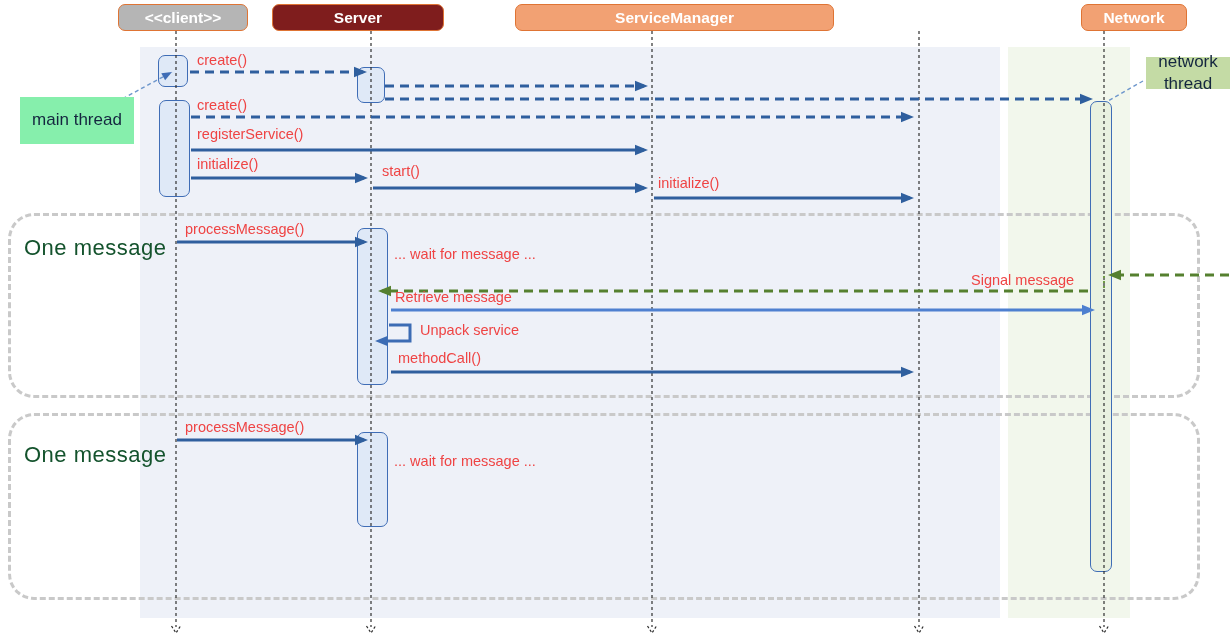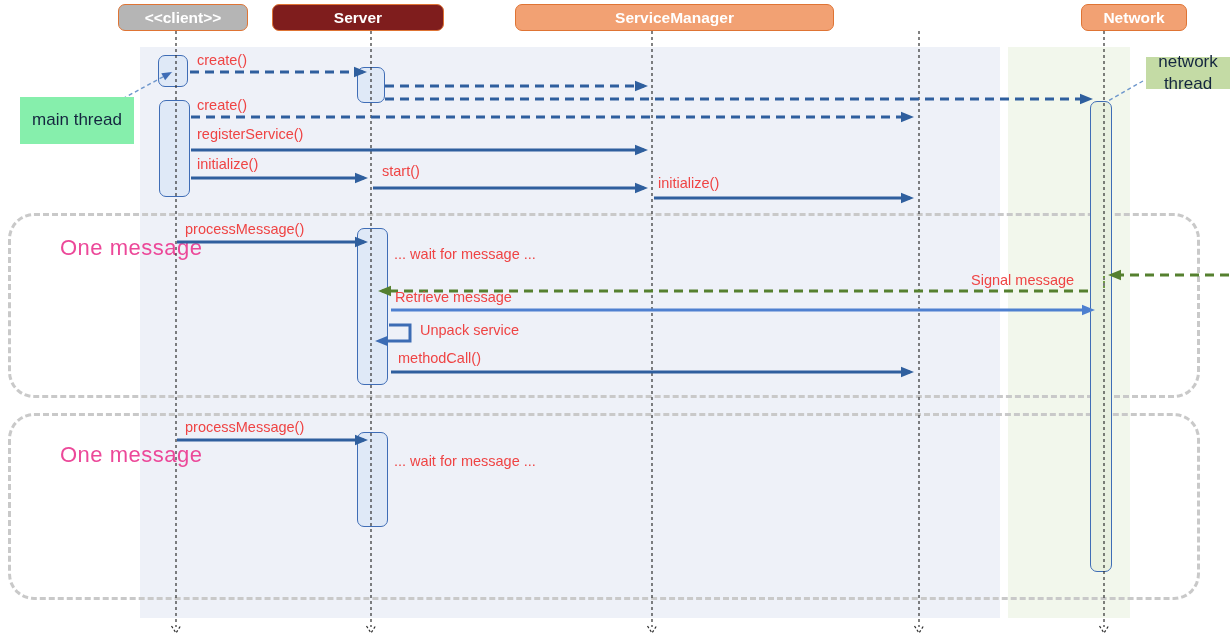--- a/index.html
+++ b/index.html
@@ -1,21 +1,21 @@
 <!DOCTYPE html>
 <html><head>
 <meta charset="utf-8">
 <style>
   html,body{margin:0;padding:0;background:#ffffff;}
   body{font-family:"Liberation Sans", sans-serif;}
   #stage{position:relative;width:1230px;height:644px;overflow:hidden;background:#ffffff;}
 
   .zone{position:absolute;z-index:0;}
   .frame{position:absolute;z-index:1;border:3px dashed #c9c9c9;border-radius:26px;box-sizing:border-box;background:transparent;}
-  .frame-label{position:absolute;z-index:2;font-size:22px;color:#ec4899;white-space:nowrap;letter-spacing:.5px;margin-left:36px;}
+  .frame-label{position:absolute;z-index:2;font-size:22px;color:#14532d;white-space:nowrap;letter-spacing:.5px;}
   .activation{position:absolute;z-index:2;border:1.5px solid #3f6db6;border-radius:7px;box-sizing:border-box;}
   #wires{position:absolute;left:0;top:0;z-index:4;pointer-events:none;}
   .msg-label{position:absolute;z-index:6;font-size:14.5px;color:#ef4444;white-space:nowrap;}
   .participant{position:absolute;top:4px;height:27px;z-index:7;border:1.5px solid #df7434;border-radius:7px;
                box-sizing:border-box;color:#ffffff;font-weight:bold;font-size:15.5px;
                display:flex;align-items:center;justify-content:center;white-space:nowrap;}
   .callout{position:absolute;z-index:7;display:flex;align-items:center;justify-content:center;
            text-align:center;font-size:17px;color:#14263f;line-height:1.3;}
 </style>
 </head>

